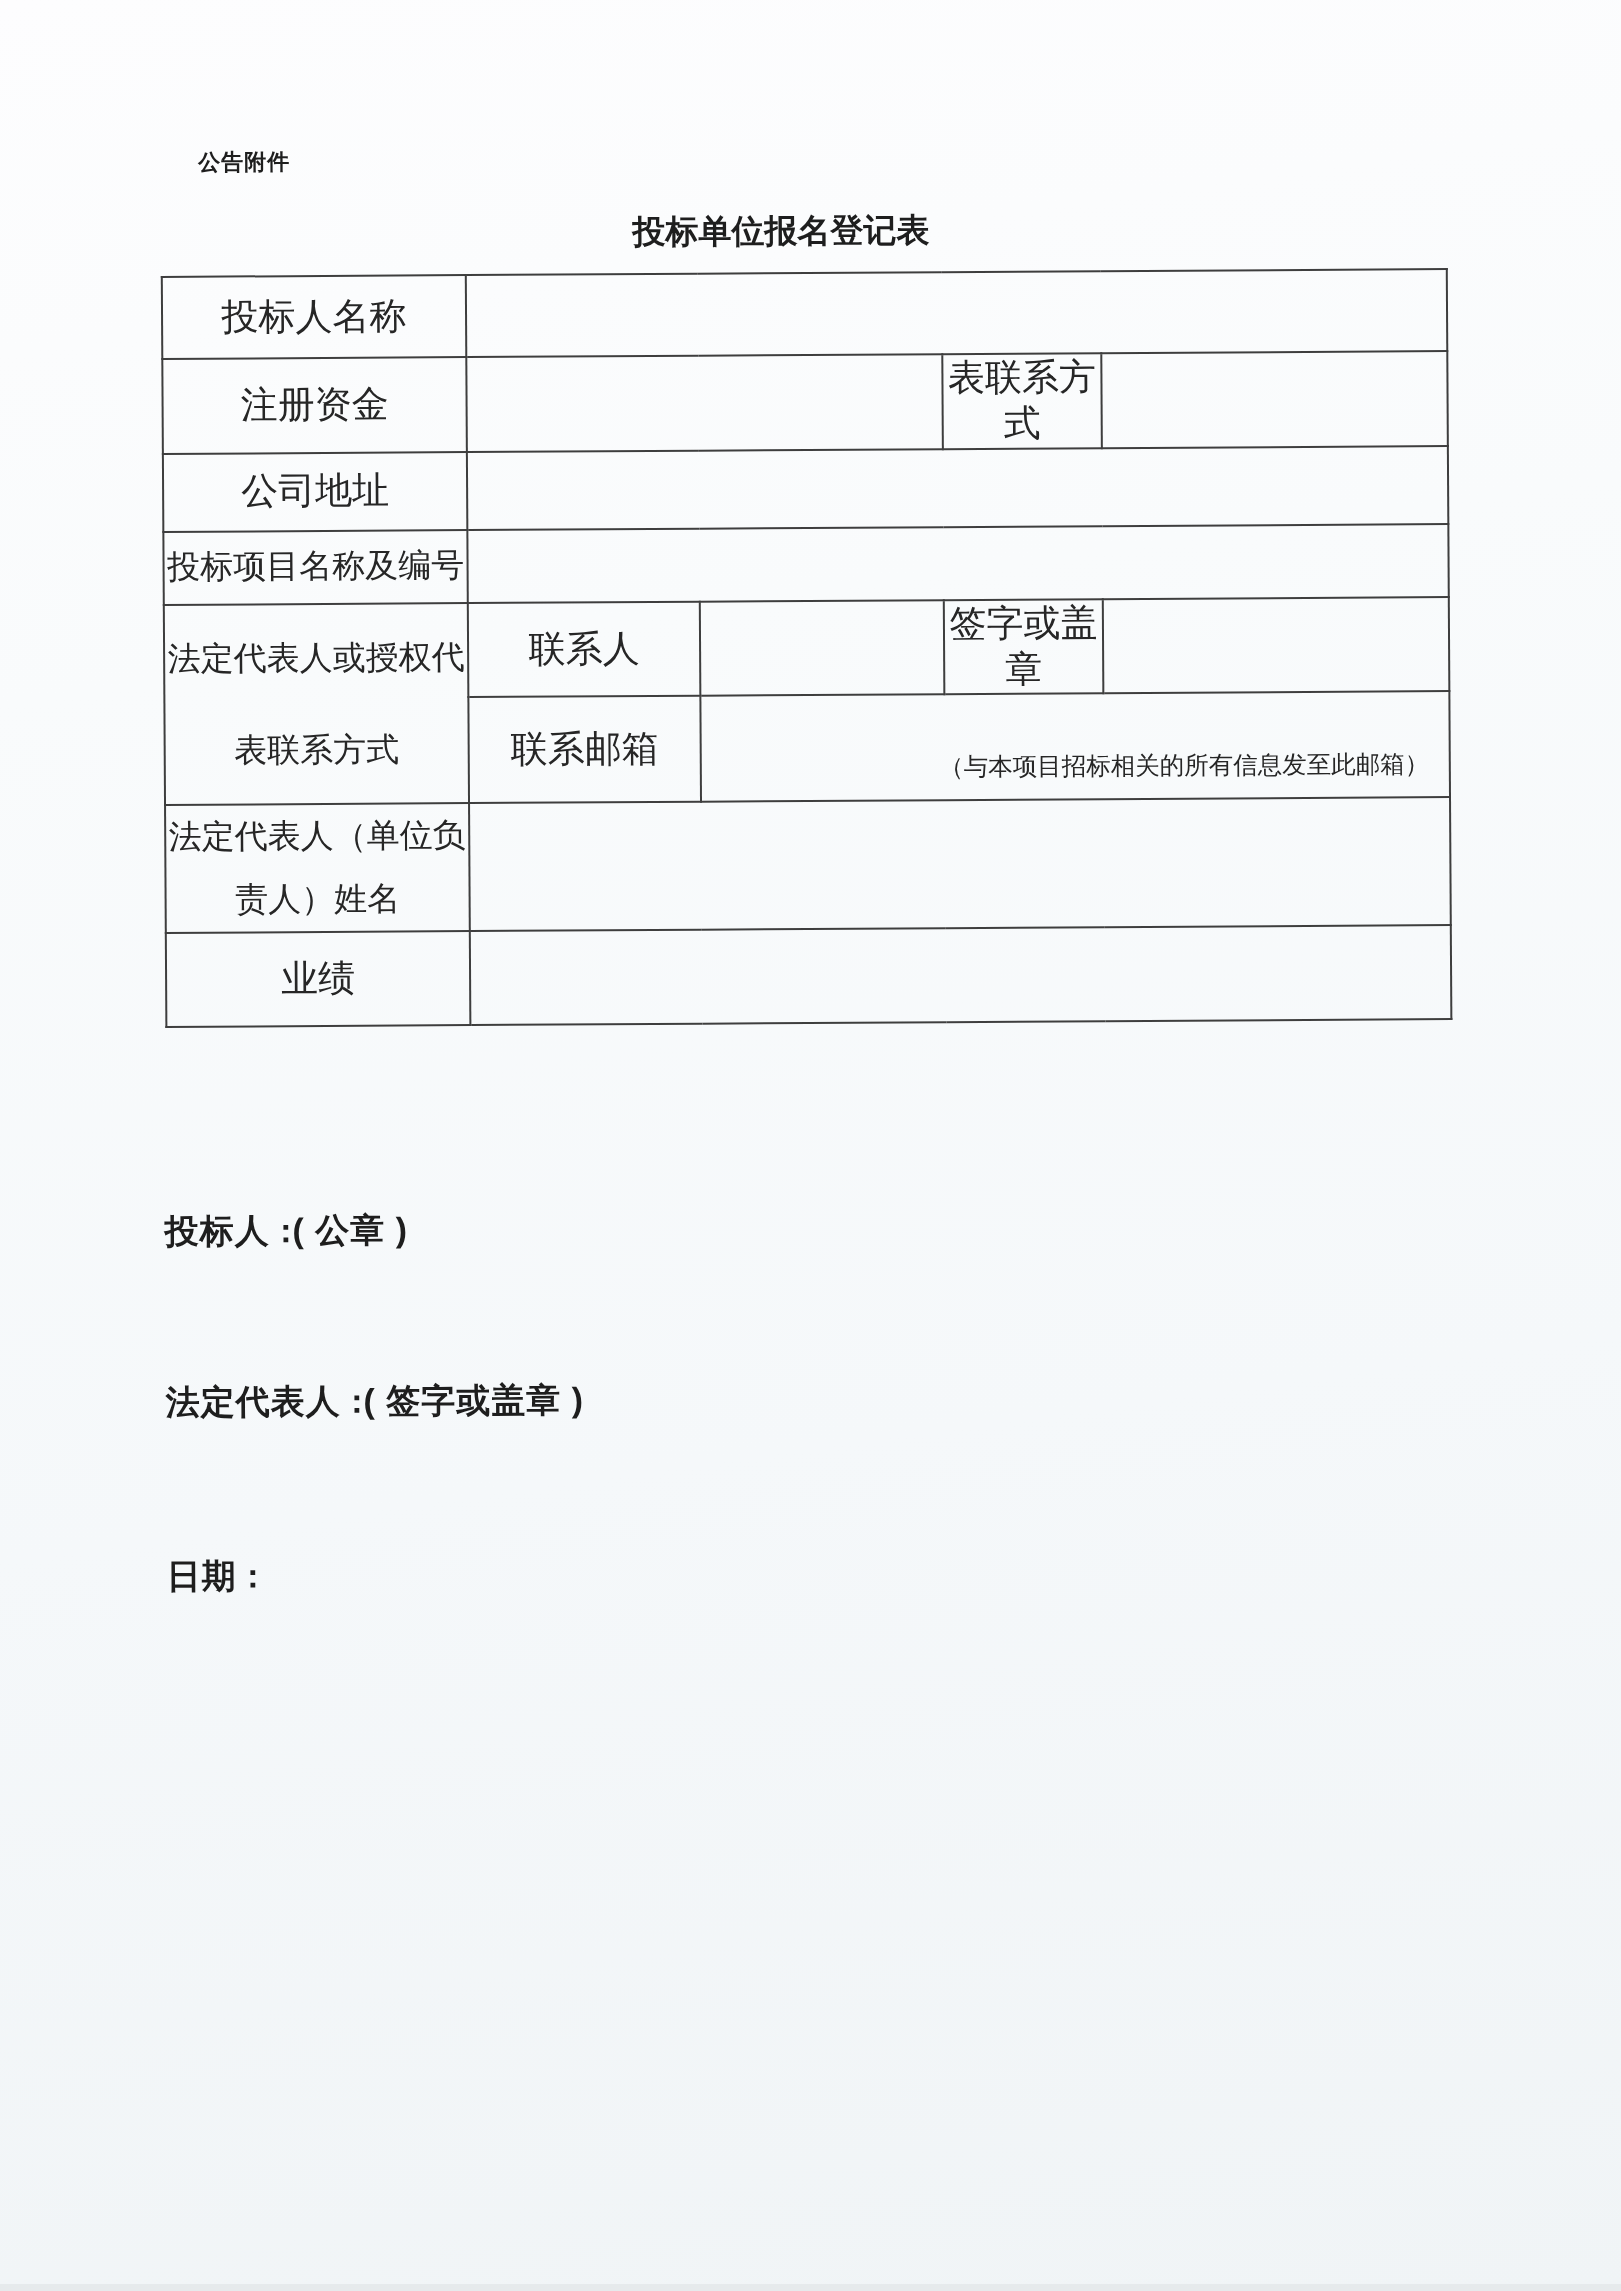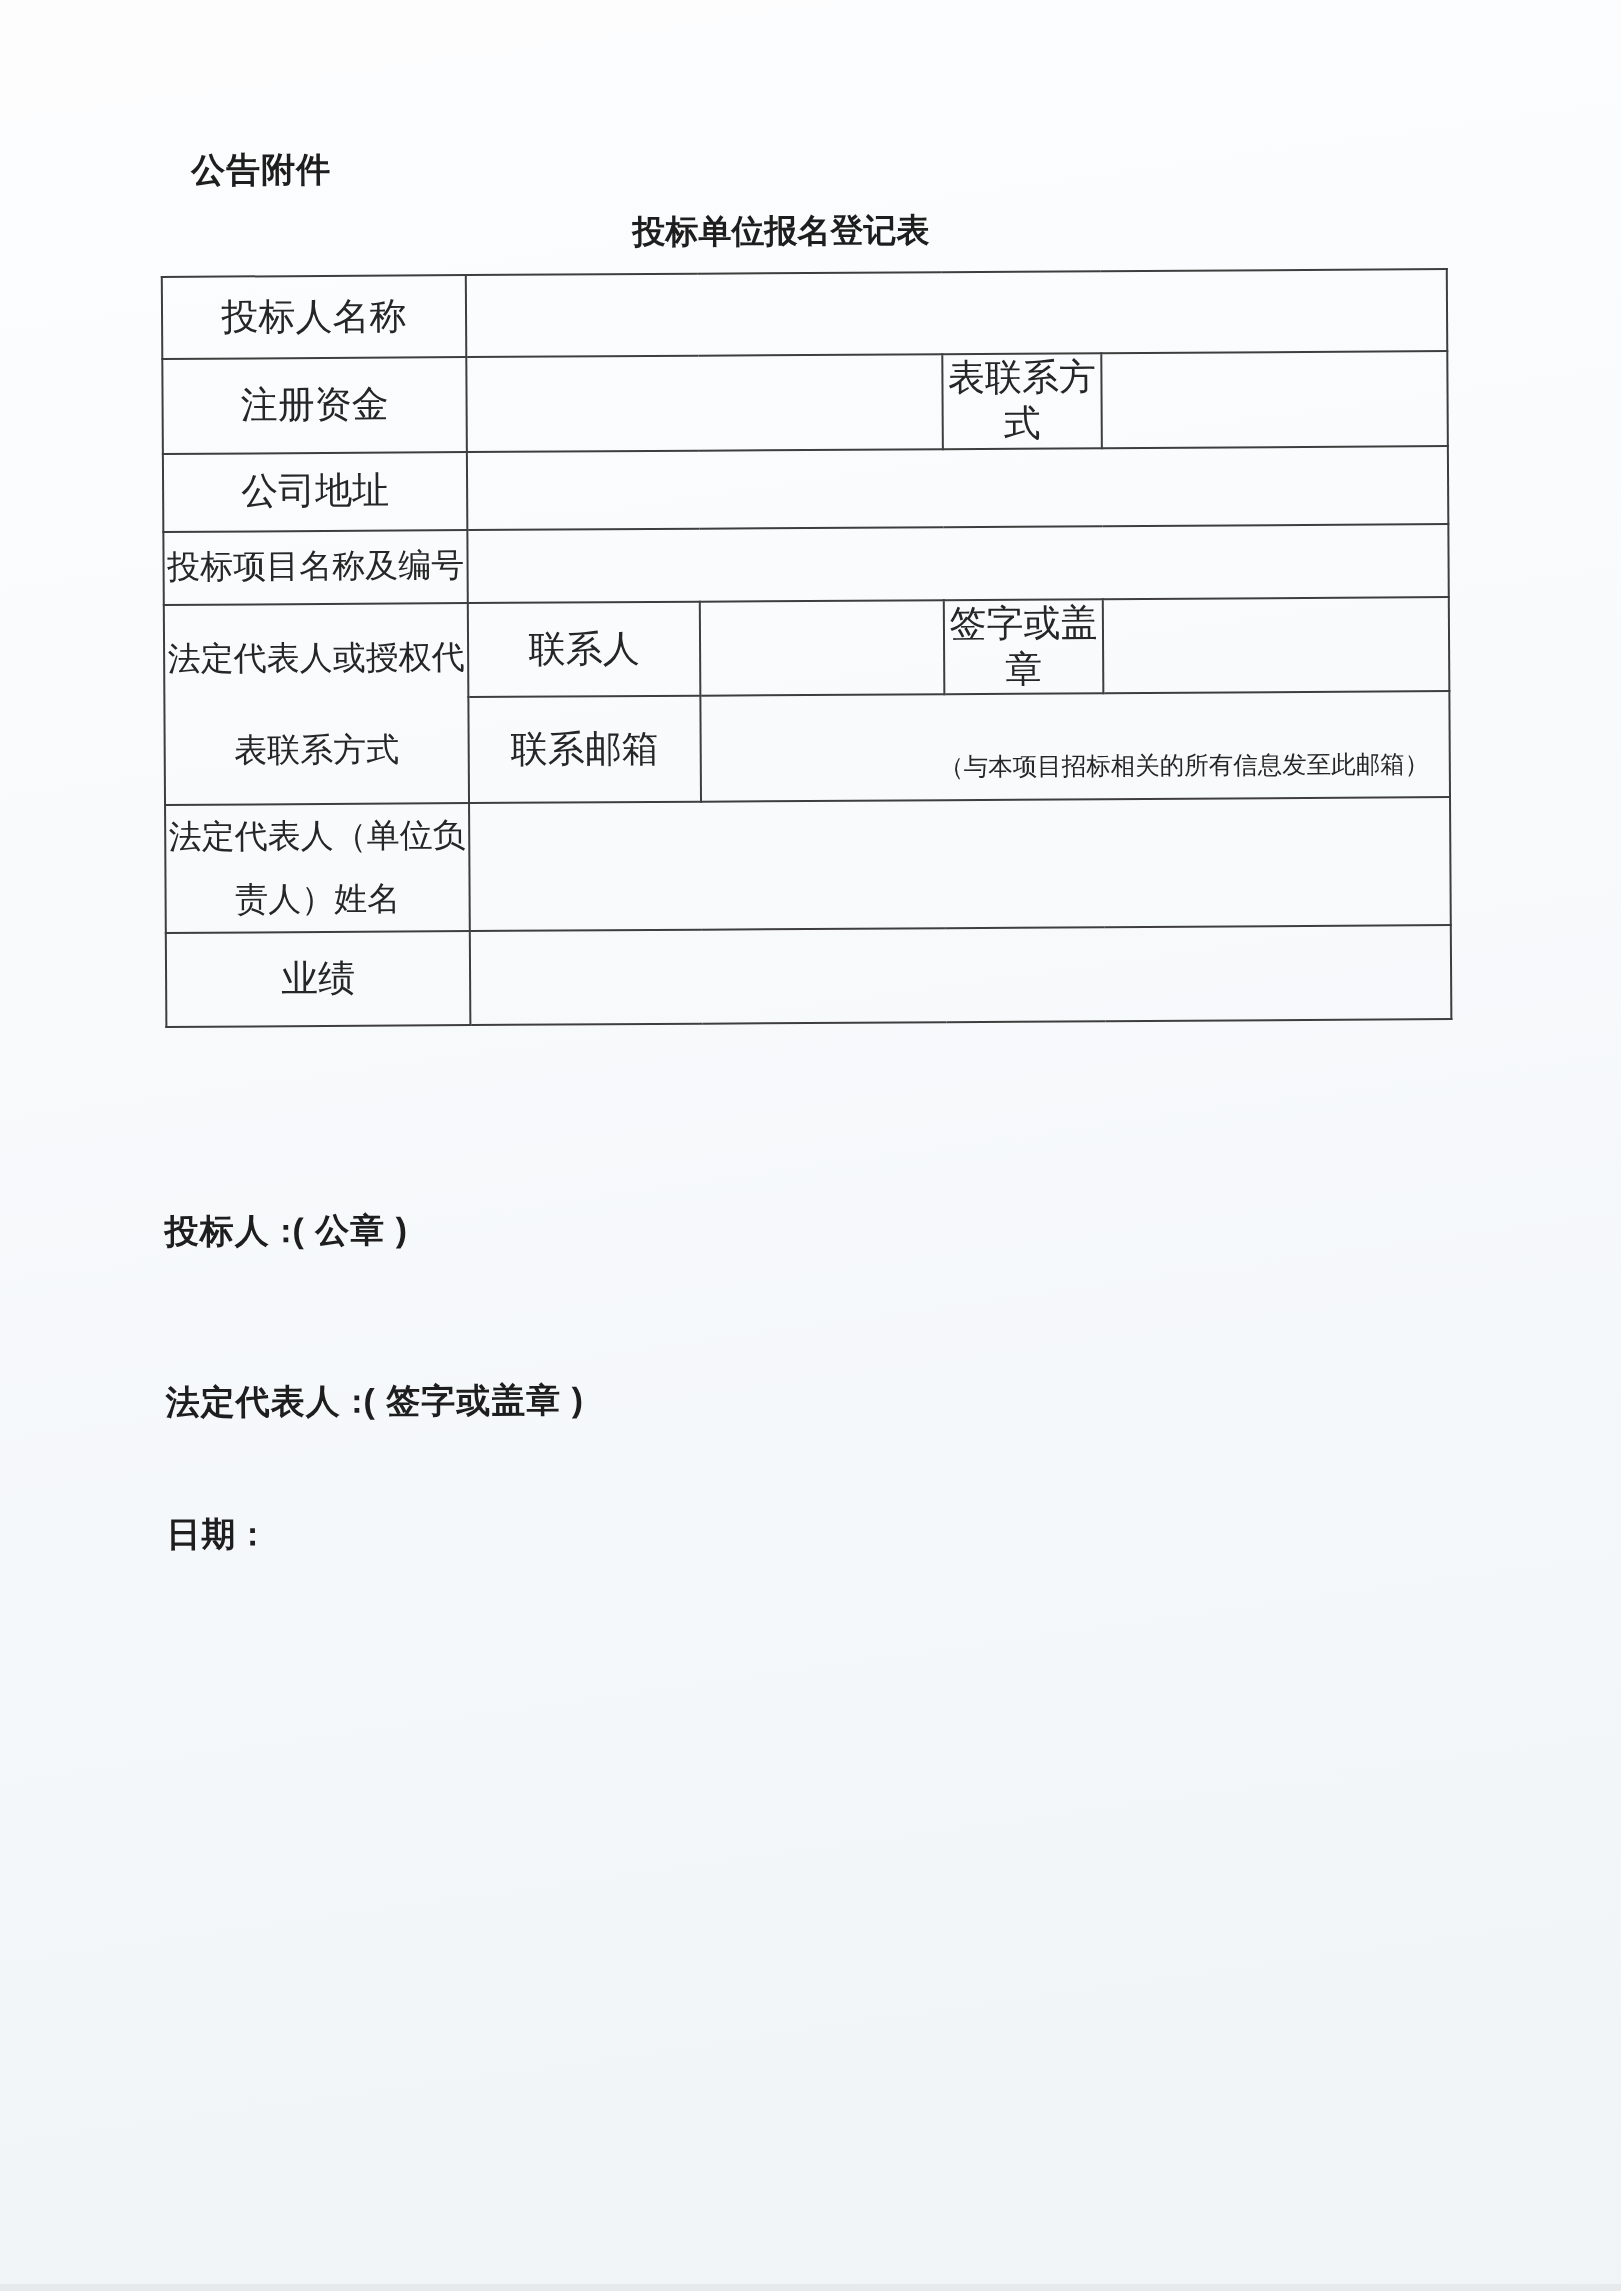--- a/index.html
+++ b/index.html
@@ -25,25 +25,25 @@
   }
   
   .tilt {
     position: absolute;
     inset: 0;
     transform: rotate(-0.35deg);
     transform-origin: 50% 42%;
   }
   .attachment {
     position: absolute;
-    left: 196px;
+    left: 203px;
     top: 144px;
     font-family: "Liberation Sans", sans-serif;
     font-weight: bold;
-    font-size: 34px;
+    font-size: 22px;
     letter-spacing: 1px;
     color: #1e1e1e;
   }
   .title {
     position: absolute;
     left: 637px;
     top: 209px;
     font-family: "Liberation Serif", serif;
     font-weight: bold;
     font-size: 33px;
@@ -97,21 +97,21 @@
     position: absolute;
     left: 163px;
     font-family: "Liberation Sans", sans-serif;
     font-weight: bold;
     font-size: 34px;
     letter-spacing: 1px;
     color: #1e1e1e;
   }
   .sig1 { top: 1205px; }
   .sig2 { top: 1376px; }
-  .sig3 { top: 1508px; }
+  .sig3 { top: 1550px; }
 </style>
 </head>
 <body>
 
 <div class="paper">
   <div class="tilt">
 
     <div class="attachment">公告附件</div>
     <div class="title">投标单位报名登记表</div>
 

